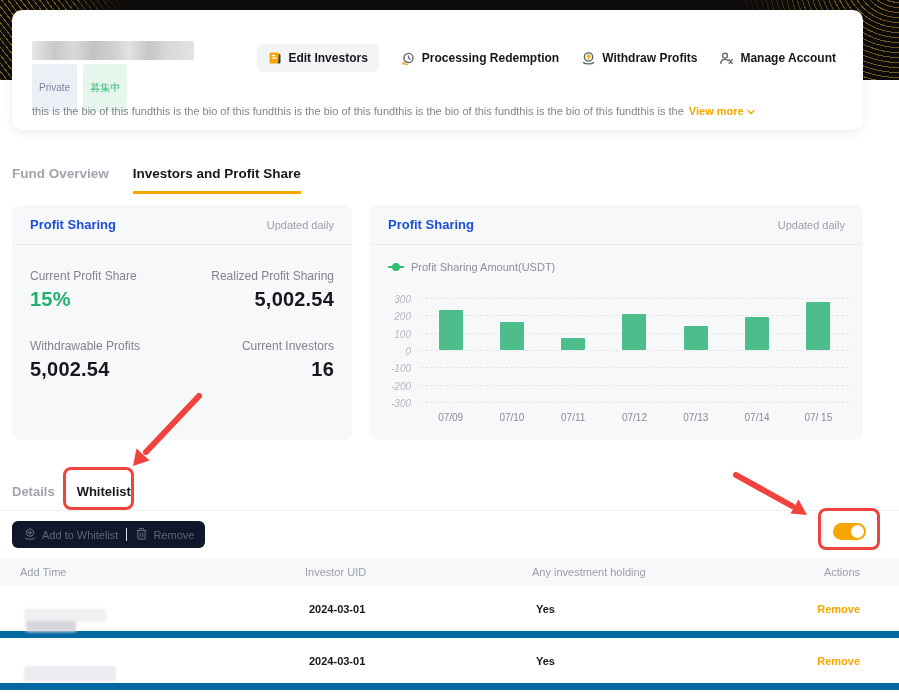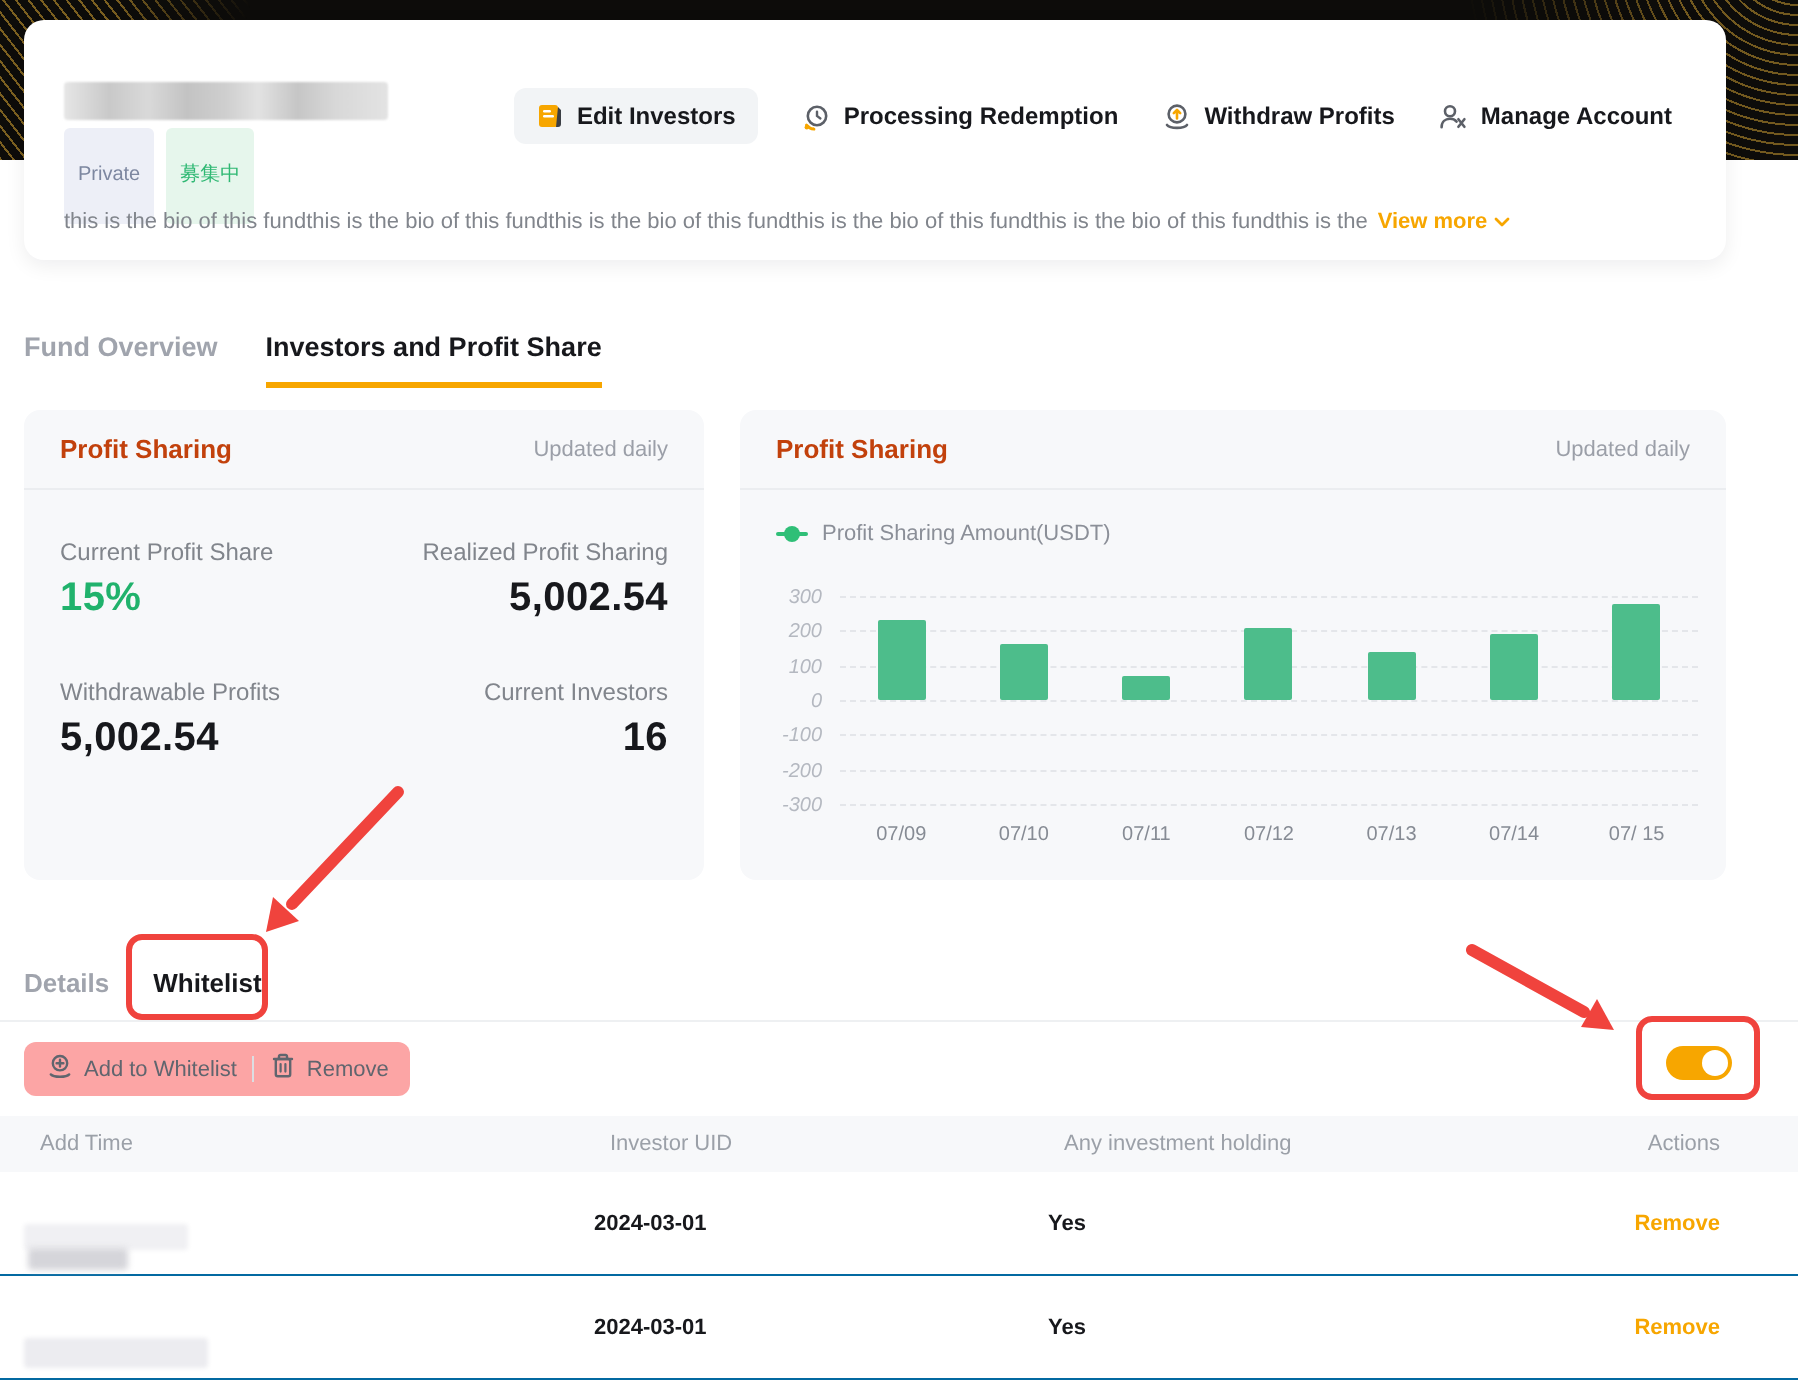--- a/index.html
+++ b/index.html
@@ -48,21 +48,21 @@
   .view-more { display:inline-flex; align-items:center; gap:3px; margin-left:5px; font-size:11px; font-weight:600; color:#f7a600; cursor:pointer; text-decoration:none; flex:0 0 auto; }
   
   .tabs { position:absolute; left:12px; top:166px; display:flex; gap:24px; }
   .tab { font-size:13.5px; font-weight:600; color:#a0a4ad; line-height:16px; padding-bottom:9px; border-bottom:3px solid transparent; cursor:pointer; }
   .tab.active { color:#17181c; font-weight:700; border-bottom-color:#f7a600; }
   
   .card { position:absolute; top:205px; height:235px; background:#f7f8fa; border-radius:8px; }
   .summary-card { left:12px; width:340px; }
   .chart-card  { left:370px; width:493px; }
   .card-header { height:40px; border-bottom:1px solid #ebedf0; display:flex; align-items:center; justify-content:space-between; padding:0 18px; }
-  .card-title { font-size:13px; font-weight:700; color:#c2410c; }
+  .card-title { font-size:13px; font-weight:700; color:#1d4ed8; }
   .card-updated { font-size:11px; color:#9b9fa8; }
   .stats { padding:24px 18px 0; display:grid; grid-template-columns:1fr 1fr; row-gap:28px; }
   .stat.right { text-align:right; }
   .stat-label { font-size:12px; color:#81858c; margin-bottom:5px; }
   .stat-value { font-size:20px; font-weight:700; color:#17181c; letter-spacing:.2px; }
   
   .legend { position:absolute; left:18px; top:56px; display:flex; align-items:center; gap:7px; }
   .legend-marker { position:relative; width:16px; height:2px; background:#2fbf77; border-radius:1px; }
   .legend-marker::after { content:""; position:absolute; left:4px; top:-3px; width:8px; height:8px; border-radius:50%; background:#2fbf77; }
   .legend-label { font-size:11px; color:#8b8f98; }
@@ -73,21 +73,21 @@
   .bar-cell { flex:1; position:relative; }
   .bar { position:absolute; left:50%; transform:translateX(-50%); width:24px; border-radius:1px; }
   .xlabels { position:absolute; left:50px; right:14px; top:207px; display:flex; }
   .xlabels span { flex:1; text-align:center; font-size:10px; color:#868b94; }
   
   .subtabs { position:absolute; left:12px; top:484px; display:flex; gap:22px; }
   .subtab { font-size:13px; font-weight:600; color:#a0a4ad; line-height:16px; cursor:pointer; }
   .subtab.active { color:#17181c; font-weight:700; }
   .section-divider { position:absolute; left:0; top:510px; width:899px; height:1px; background:#eef0f2; }
   .toolbar {
-    position:absolute; left:12px; top:521px; height:27px; background:#fca5a5; border-radius:6px;
+    position:absolute; left:12px; top:521px; height:27px; background:#0f172a; border-radius:6px;
     display:flex; align-items:center; padding:0 11px; gap:8px;
   }
   .tool-btn { display:flex; align-items:center; gap:5px; border:none; background:transparent; cursor:pointer;
     font-family:inherit; font-size:11px; font-weight:500; color:#60656e; white-space:nowrap; }
   .tool-sep { width:1px; height:13px; background:#dcdee3; }
   .toggle { position:absolute; left:833px; top:523px; width:33px; height:17px; border-radius:9px; background:#f7a600; cursor:pointer; }
   .toggle-knob { position:absolute; right:2px; top:2px; width:13px; height:13px; border-radius:50%; background:#fff; }
   
   .red-box { position:absolute; border:3px solid #f0433d; border-radius:8px; z-index:5; }
   .red-box-tab { left:63px; top:467px; width:71px; height:43px; }
@@ -95,22 +95,22 @@
   .arrows { position:absolute; left:0; top:0; width:899px; height:697px; pointer-events:none; z-index:6; }
   
   .thead {
     position:absolute; left:0; top:558px; width:899px; height:28px; background:#f7f8fa;
     display:grid; grid-template-columns:285px 227px 1fr auto; align-items:center; padding:0 39px 0 20px;
   }
   .th { font-size:11px; color:#9ba0a8; }
   .th.right { text-align:left; }
   .trow {
     position:absolute; left:0; width:899px; height:52px;
-    display:grid; grid-template-columns:285px 227px 1fr auto; align-items:center; padding:0 39px 0 12px;
-    border-bottom:1px solid #0369a1; background:#fff;
+    display:grid; grid-template-columns:285px 227px 1fr auto; align-items:center; padding:0 39px 0 24px;
+    border-bottom:7px solid #0369a1; background:#fff;
   }
   .td { font-size:11px; font-weight:700; color:#17181c; }
   .uid-blur { position:relative; width:82px; height:26px; }
   .uid-blur .l1 { position:absolute; left:0; top:0; width:82px; height:13px; border-radius:2px; background:#f0f0f3; filter:blur(1px); }
   .uid-blur .l2 { position:absolute; left:2px; top:12px; width:50px; height:11px; border-radius:2px; background:#d5d5da; filter:blur(1.5px); }
   .uid-blur.light .l1 { width:92px; height:15px; top:5px; background:#ececf0; }
   .remove-link { font-size:11px; font-weight:600; color:#f7a600; text-decoration:none; cursor:pointer; text-align:right; display:block; }
 </style>
 </head>
 <body>

